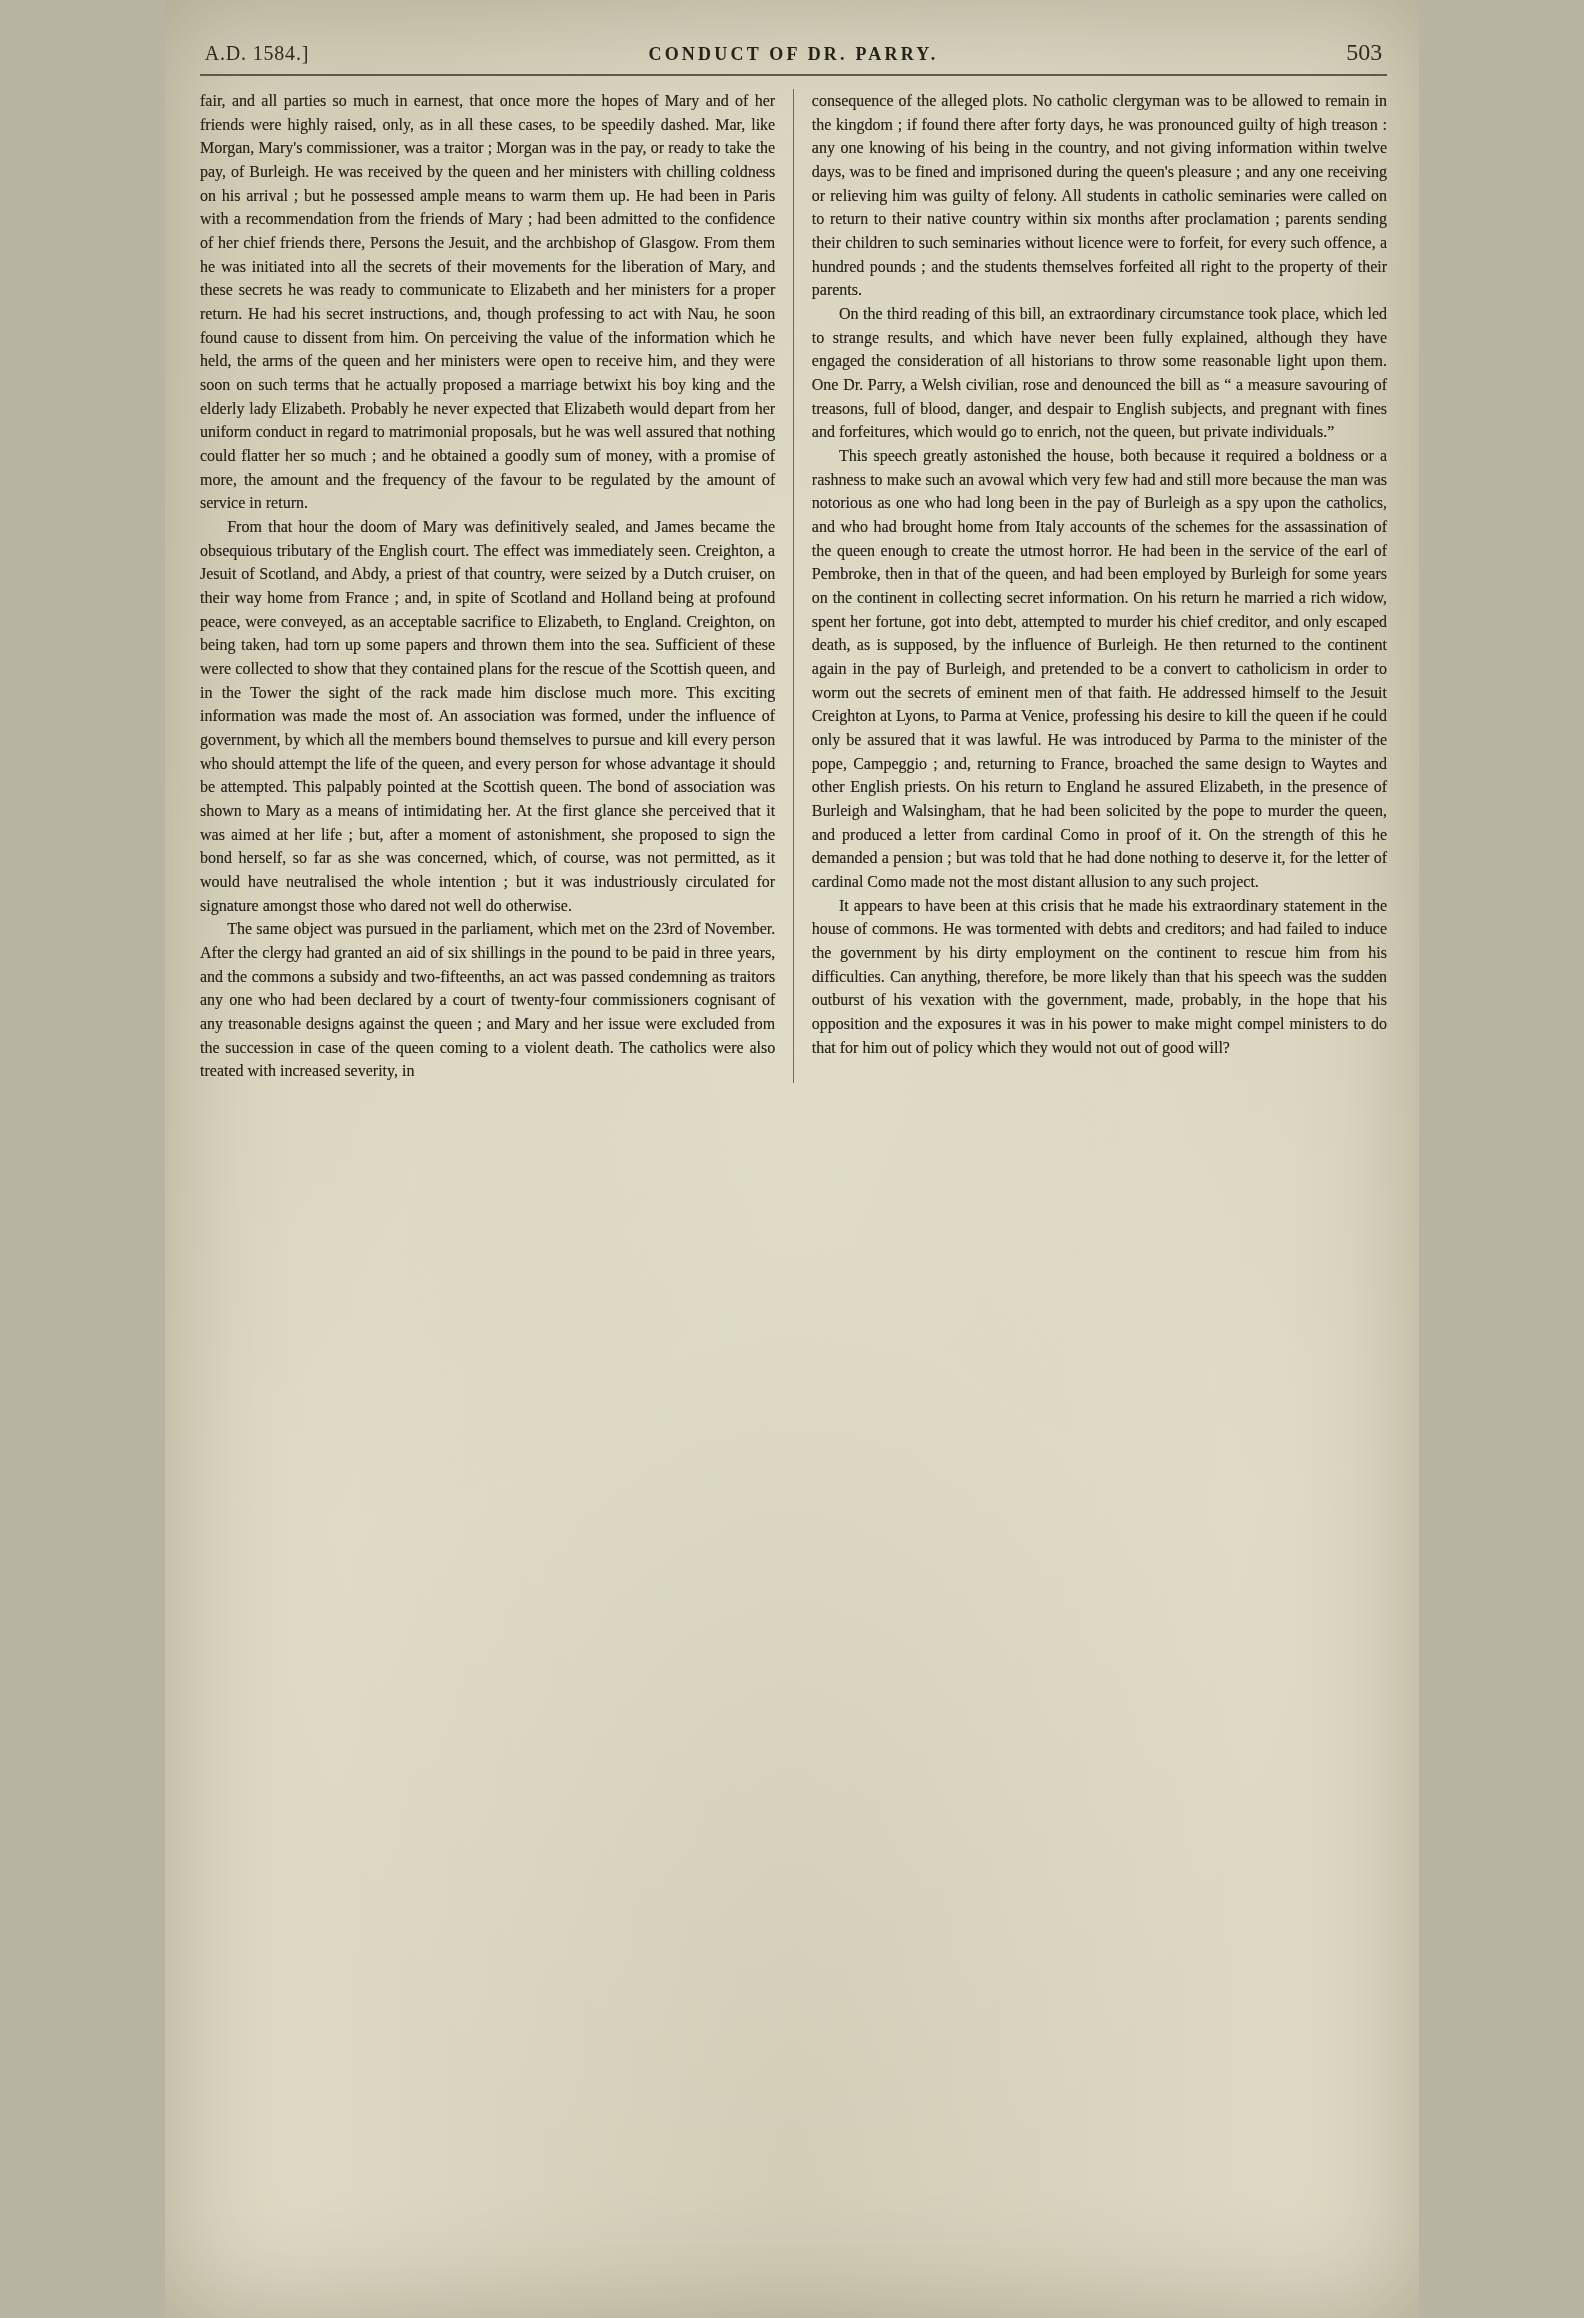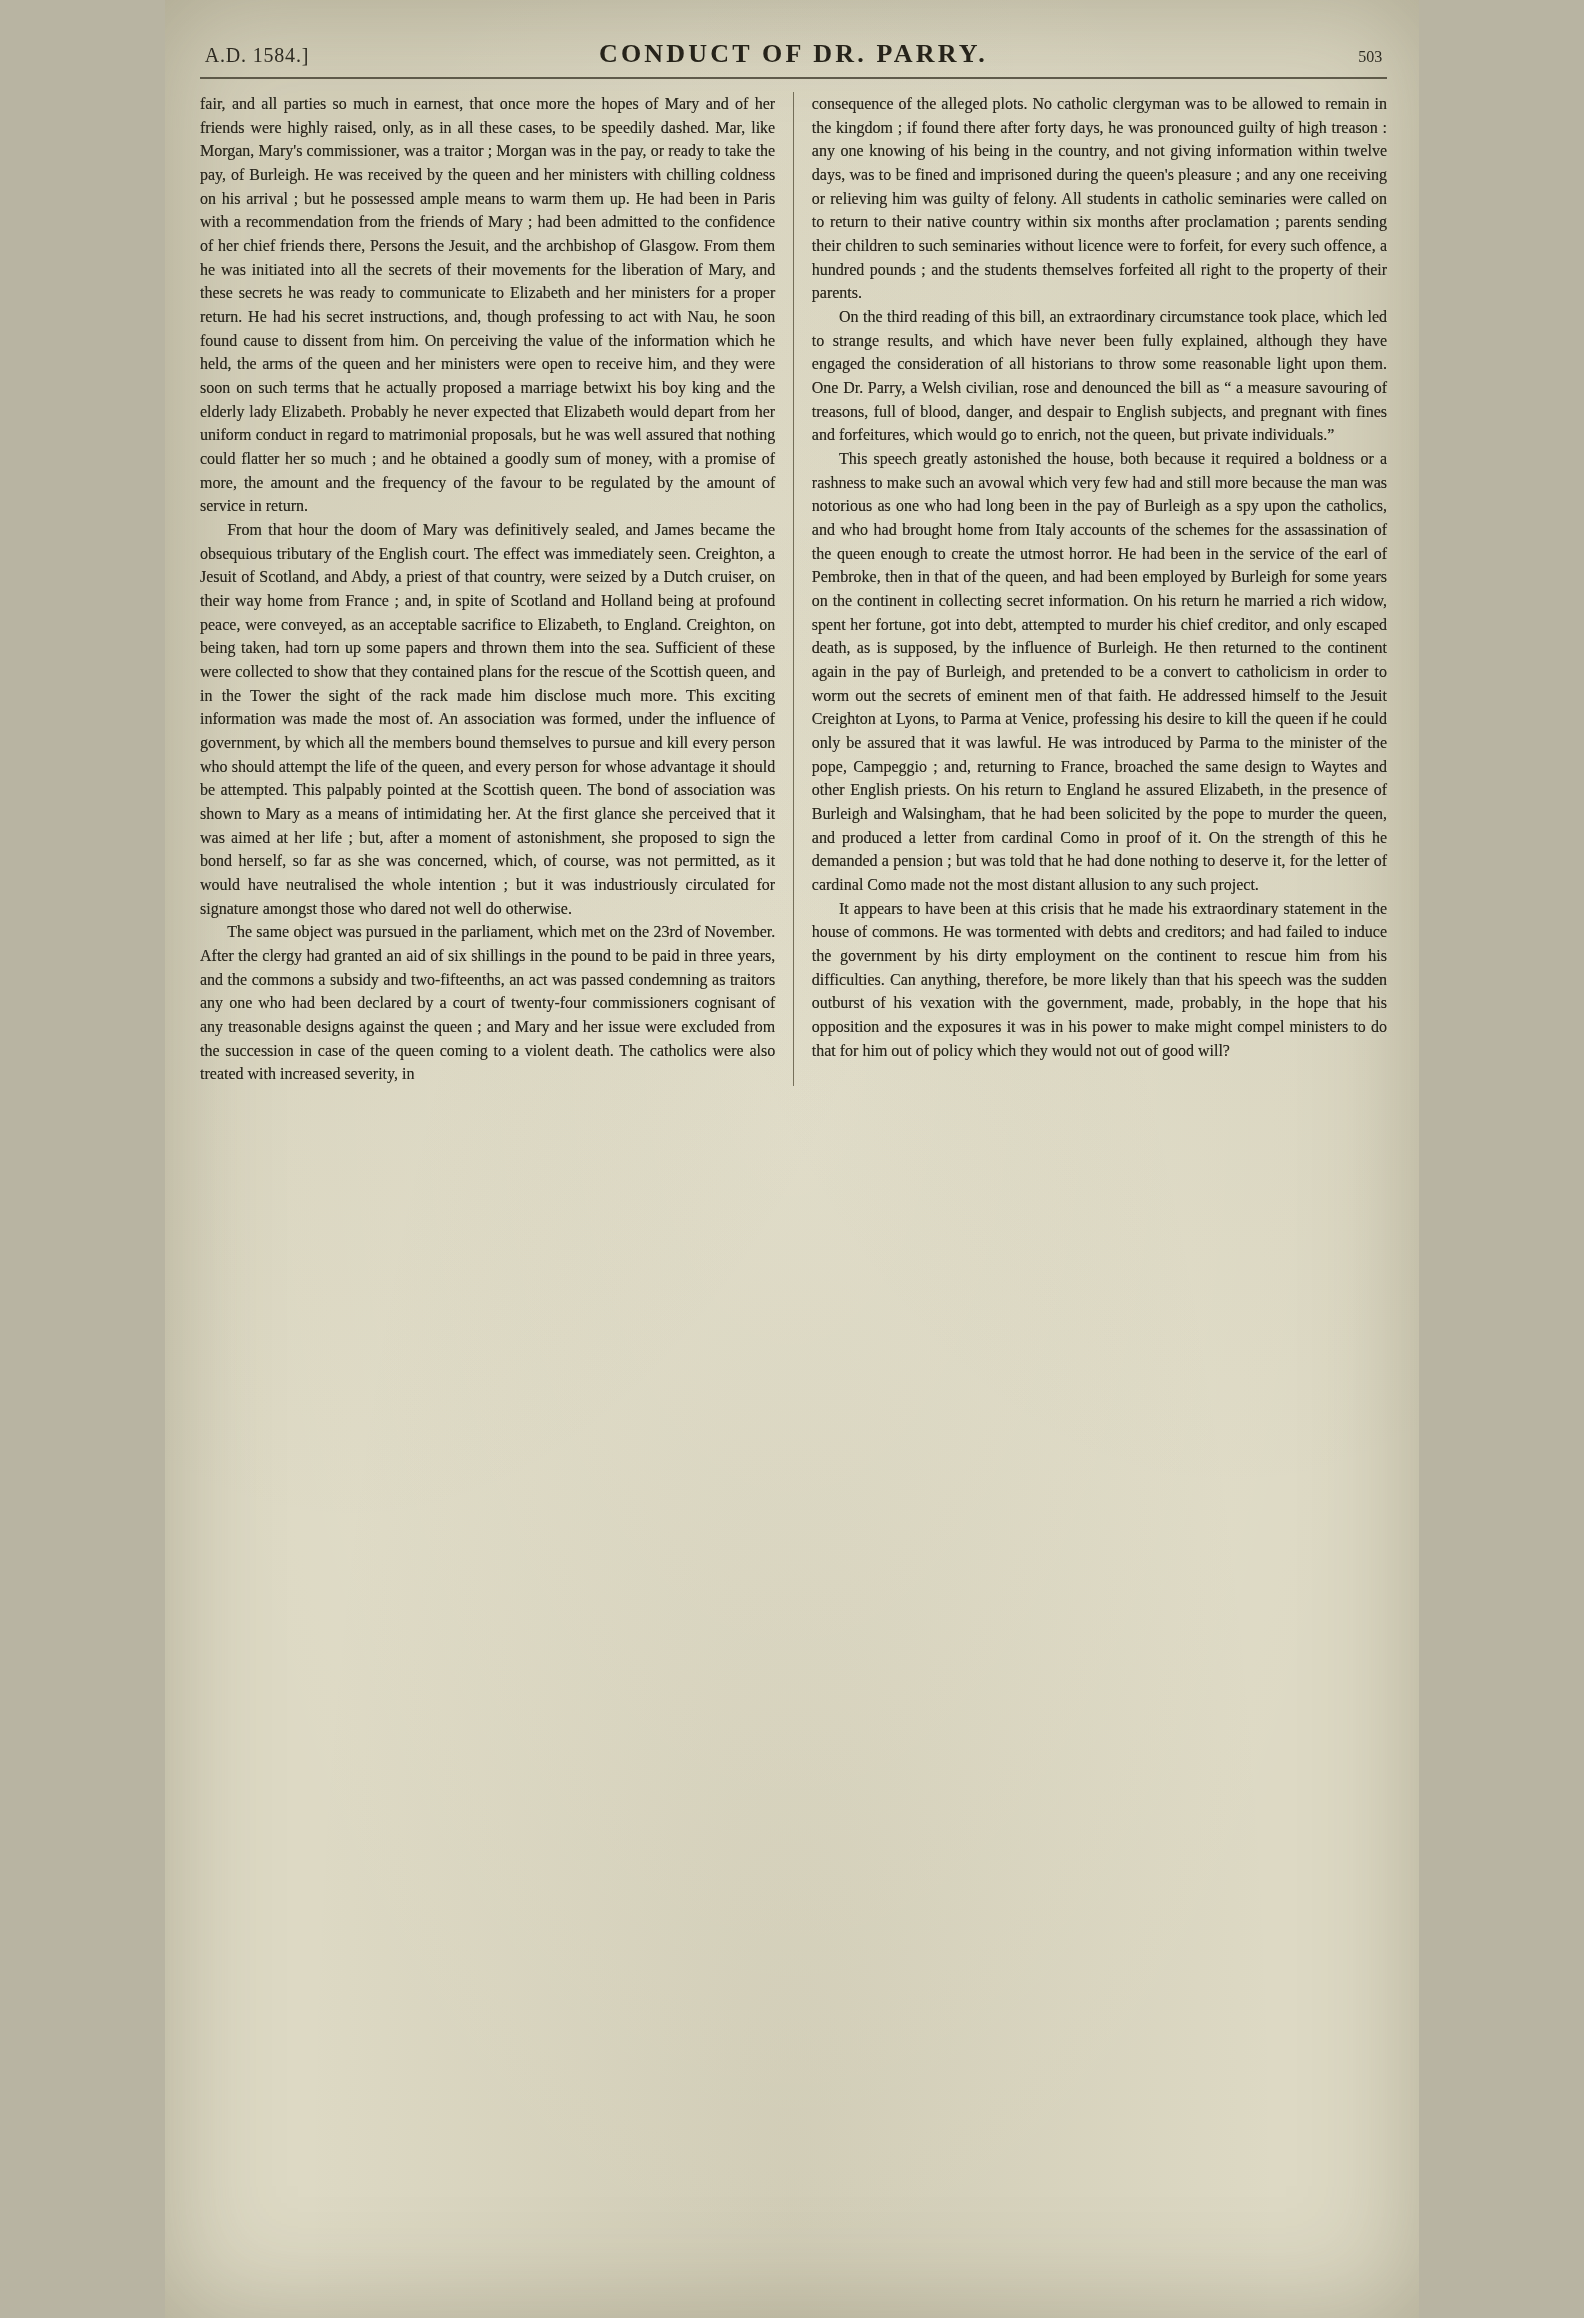--- a/index.html
+++ b/index.html
@@ -32,29 +32,29 @@
   }
   .era {
     width: 238px;
     font-size: 20px;
     letter-spacing: 0.8px;
     color: #2e2b22;
   }
   .title {
     flex: 1;
     text-align: center;
-    font-size: 26px;
+    font-size: 18px;
     font-weight: bold;
     letter-spacing: 3.2px;
     color: #26231a;
   }
   .pagenum {
     width: 238px;
     text-align: right;
-    font-size: 16px;
+    font-size: 24px;
     color: #2e2b22;
   }
   .rule {
     border: none;
     border-top: 2.4px solid #4a4536;
     margin: 8px 0 12.7px 0;
     opacity: 0.85;
   }
   .columns {
     display: flex;

